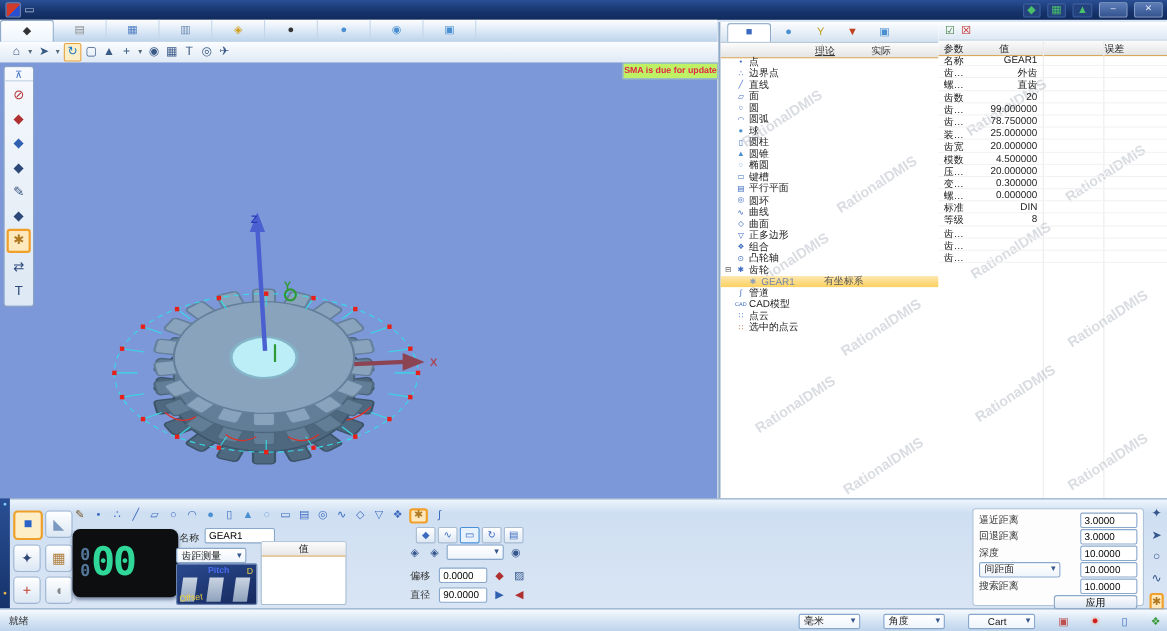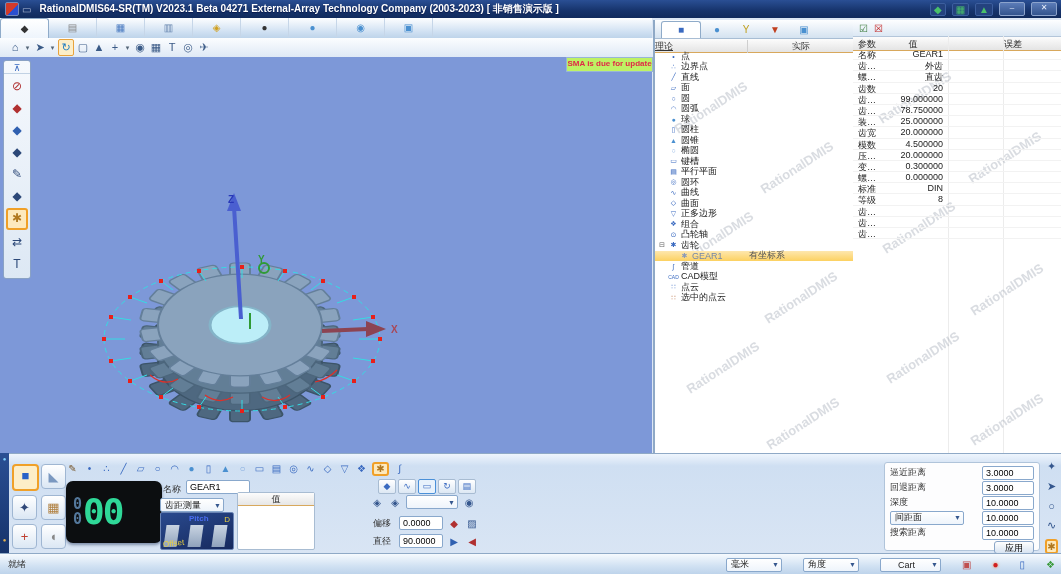--- a/index.html
+++ b/index.html
@@ -45,21 +45,21 @@
     font-size:12px;color:#2c4878;}
   .palitem.sel{border:2px solid #f0a028;border-radius:3px;background:#fde9bd;line-height:16px;width:18px;height:18px;color:#b07820;}
   
   #treepanel{left:653px;top:20px;width:199px;height:433px;background:#fff;border-left:2px solid #8fa9c6;border-right:2px solid #b8c8da;overflow:hidden;}
   .ptabs{height:18px;background:linear-gradient(#fdfeff,#d4e2f0);border-bottom:1px solid #a8bdd4;
     display:flex;align-items:flex-end;padding-left:6px;gap:3px;}
   .ptab{min-width:26px;height:16px;text-align:center;line-height:16px;font-size:10px;color:#3a6ac0;}
   .ptab.on{background:#fff;border:1px solid #8fabc9;border-bottom:none;border-radius:3px 3px 0 0;min-width:38px;}
   .colhdr{height:13px;background:linear-gradient(#fcfcfc,#e4e4e4);border-bottom:1px solid #d8a85c;
     position:relative;color:#333;}
-  .colhdr .c1{position:absolute;left:0;width:92px;text-align:left;top:1px;text-decoration:underline;}
+  .colhdr .c1{position:absolute;left:12px;width:92px;text-align:right;top:1px;text-decoration:underline;}
   .colhdr .c2{position:absolute;left:92px;right:0;text-align:center;top:1px;border-left:1px solid #cfcfcf;}
   #treerows{position:absolute;top:31px;left:0;right:0;}
   .trow{height:10.5px;display:flex;align-items:center;padding-left:13px;position:relative;color:#222;}
   .trow .tg{width:11px;font-size:7px;color:#3a6ac0;text-align:center;flex:none;}
   .trow .tl{padding-left:2px;white-space:nowrap;}
   .trow .exp{position:absolute;left:4px;top:1px;font-size:7px;color:#666;}
   .trow.child{padding-left:24px;}
   .trow.sel{background:linear-gradient(#fee7ae,#fcd161);}
   .trow.sel .tl{color:#7487a8;}
   .tactual{position:absolute;left:94px;color:#555;}
@@ -117,21 +117,21 @@
   .mtab{width:16px;height:13px;text-align:center;line-height:13px;font-size:9px;color:#3a6ac0;
     background:linear-gradient(#fff,#dde8f4);border:1px solid #a8bcd2;border-radius:2px;}
   .mtab.on{border:1px solid #4a90d8;background:#e8f2fc;}
   .mico{min-width:14px;height:13px;text-align:center;line-height:13px;font-size:10px;color:#35578e;}
   .row{display:flex;align-items:center;gap:4px;}
   #grpright{left:884px;top:462px;width:156px;height:89px;background:#fdfdfe;border:1px solid #b0c4da;
     border-radius:3px;padding:3px 5px;box-sizing:border-box;display:flex;flex-direction:column;gap:2px;}
   #grpright .row{height:13px;}
   #grpright .lbl{flex:1;}
   .btn{background:linear-gradient(#fefefe,#d8e4f2);border:1px solid #8aa6c8;border-radius:3px;
-    height:13px;padding:0 10px;font-size:9px;font-family:Liberation Serif, serif;}
+    height:13px;padding:0 28px;font-size:9px;font-family:Liberation Serif, serif;}
   #rstrip{left:1043px;top:460px;width:17px;display:flex;flex-direction:column;gap:7px;align-items:center;}
   #rstrip span{font-size:11px;color:#35578e;}
   #rstrip .sel{border:2px solid #f0a028;border-radius:3px;background:#fde9bd;color:#b07820;font-size:10px;}
   
   #statusbar{left:0;top:553px;width:1061px;height:21px;
     background:linear-gradient(#f6fafe,#cfe0f2 60%,#bcd2ea);border-top:1px solid #8fa9c6;
     display:flex;align-items:center;}
   #statusbar .ready{margin-left:8px;color:#333;}
   #statusbar .right{margin-left:auto;display:flex;align-items:center;gap:21px;padding-right:6px;}
   .scombo{width:48px;}
@@ -139,21 +139,20 @@
   svg text{font-family:"Liberation Sans",sans-serif;}
 </style>
 </head>
 <body>
 
 <div id="app">
 
   <div id="titlebar" class="abs">
     <div id="applogo"></div>
     <span id="monico">▭</span>
-    <span class="ttl">RationalDMIS64-SR(TM) V2023.1 Beta 04271   External-Array Technology Company (2003-2023) [ 非销售演示版 ]</span>
     <div id="tray">
       <span class="trayic">◆</span>
       <span class="trayic">▦</span>
       <span class="trayic">▲</span>
       <span class="wbtn">–</span>
       <span class="wbtn">✕</span>
     </div>
   </div>
 
   <div id="tabrow" class="abs">

